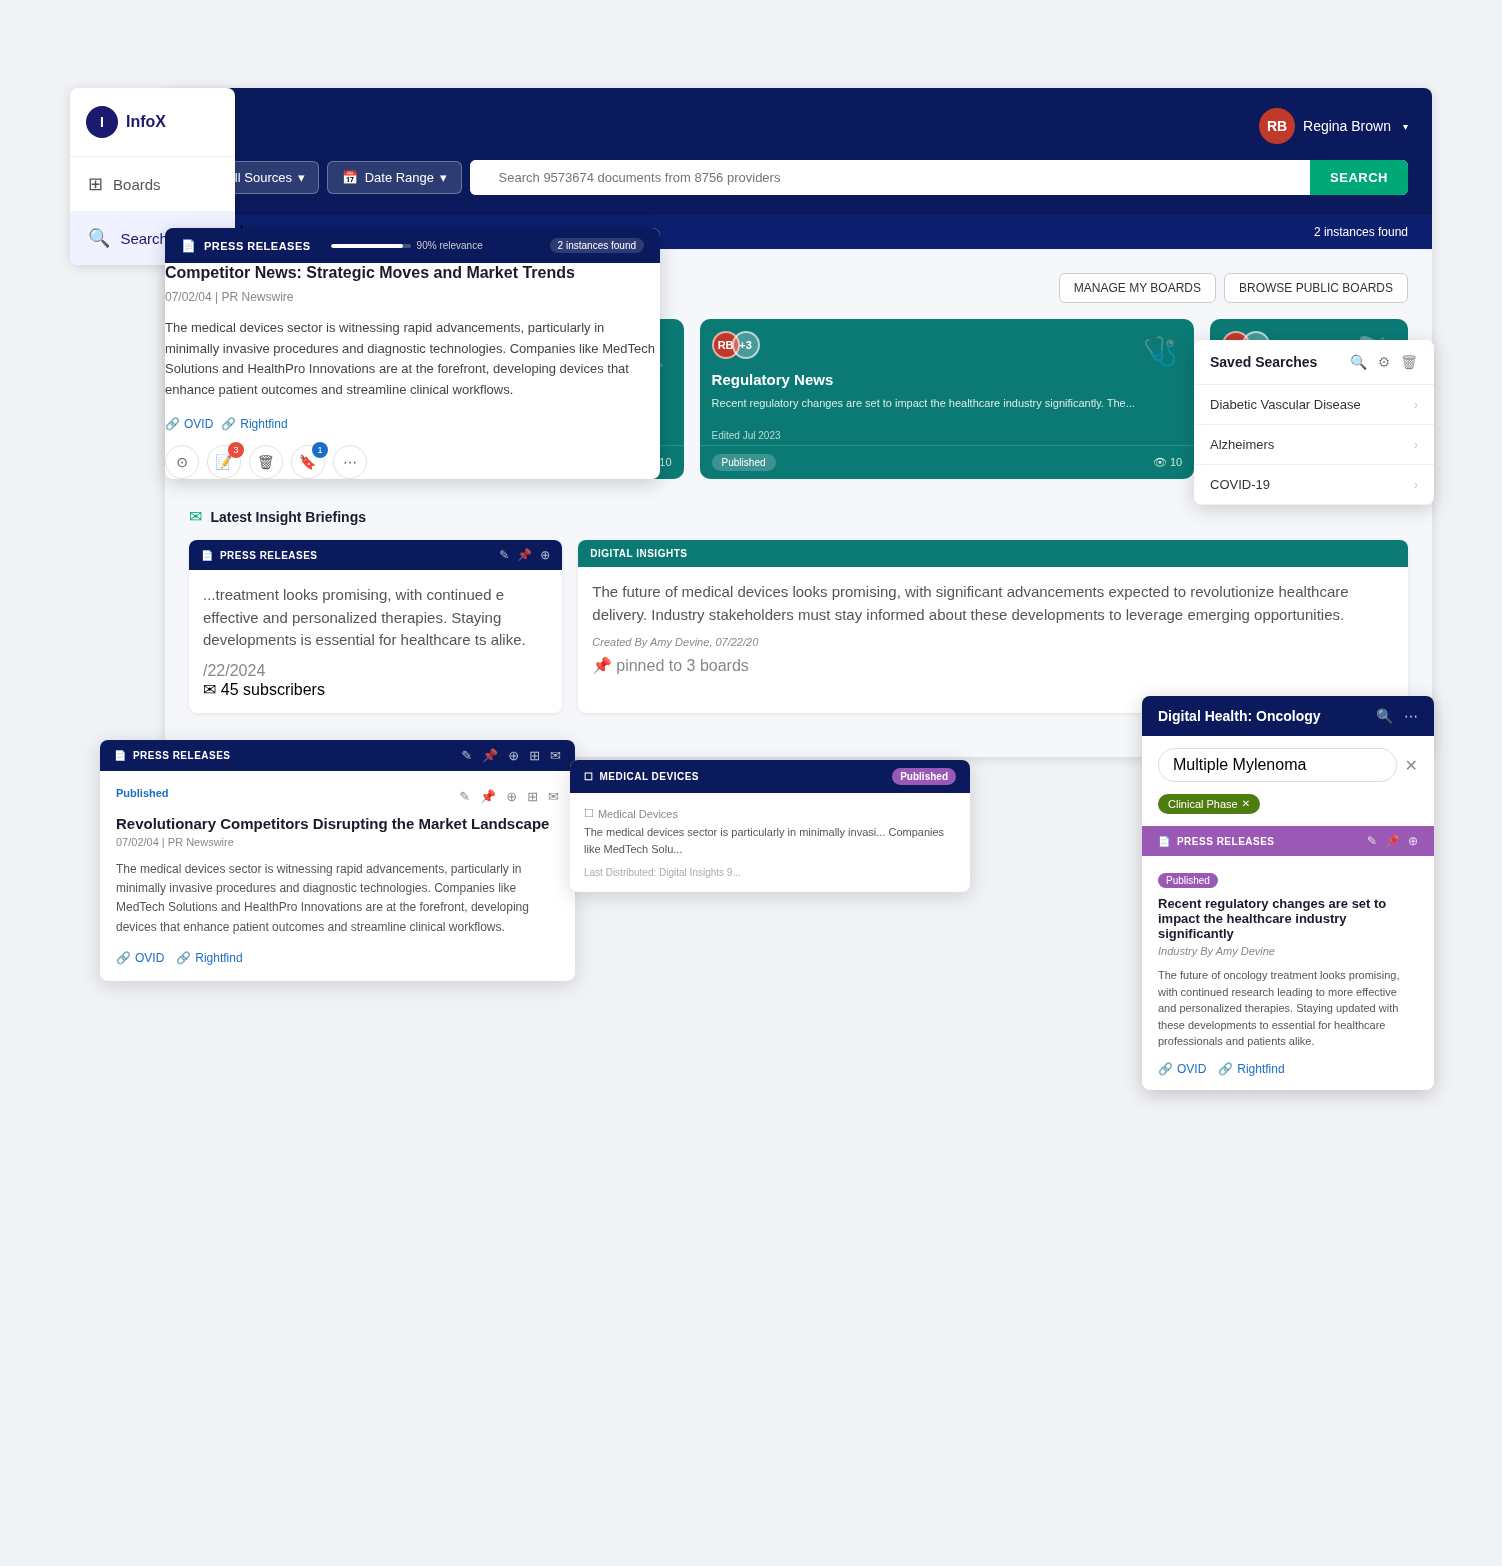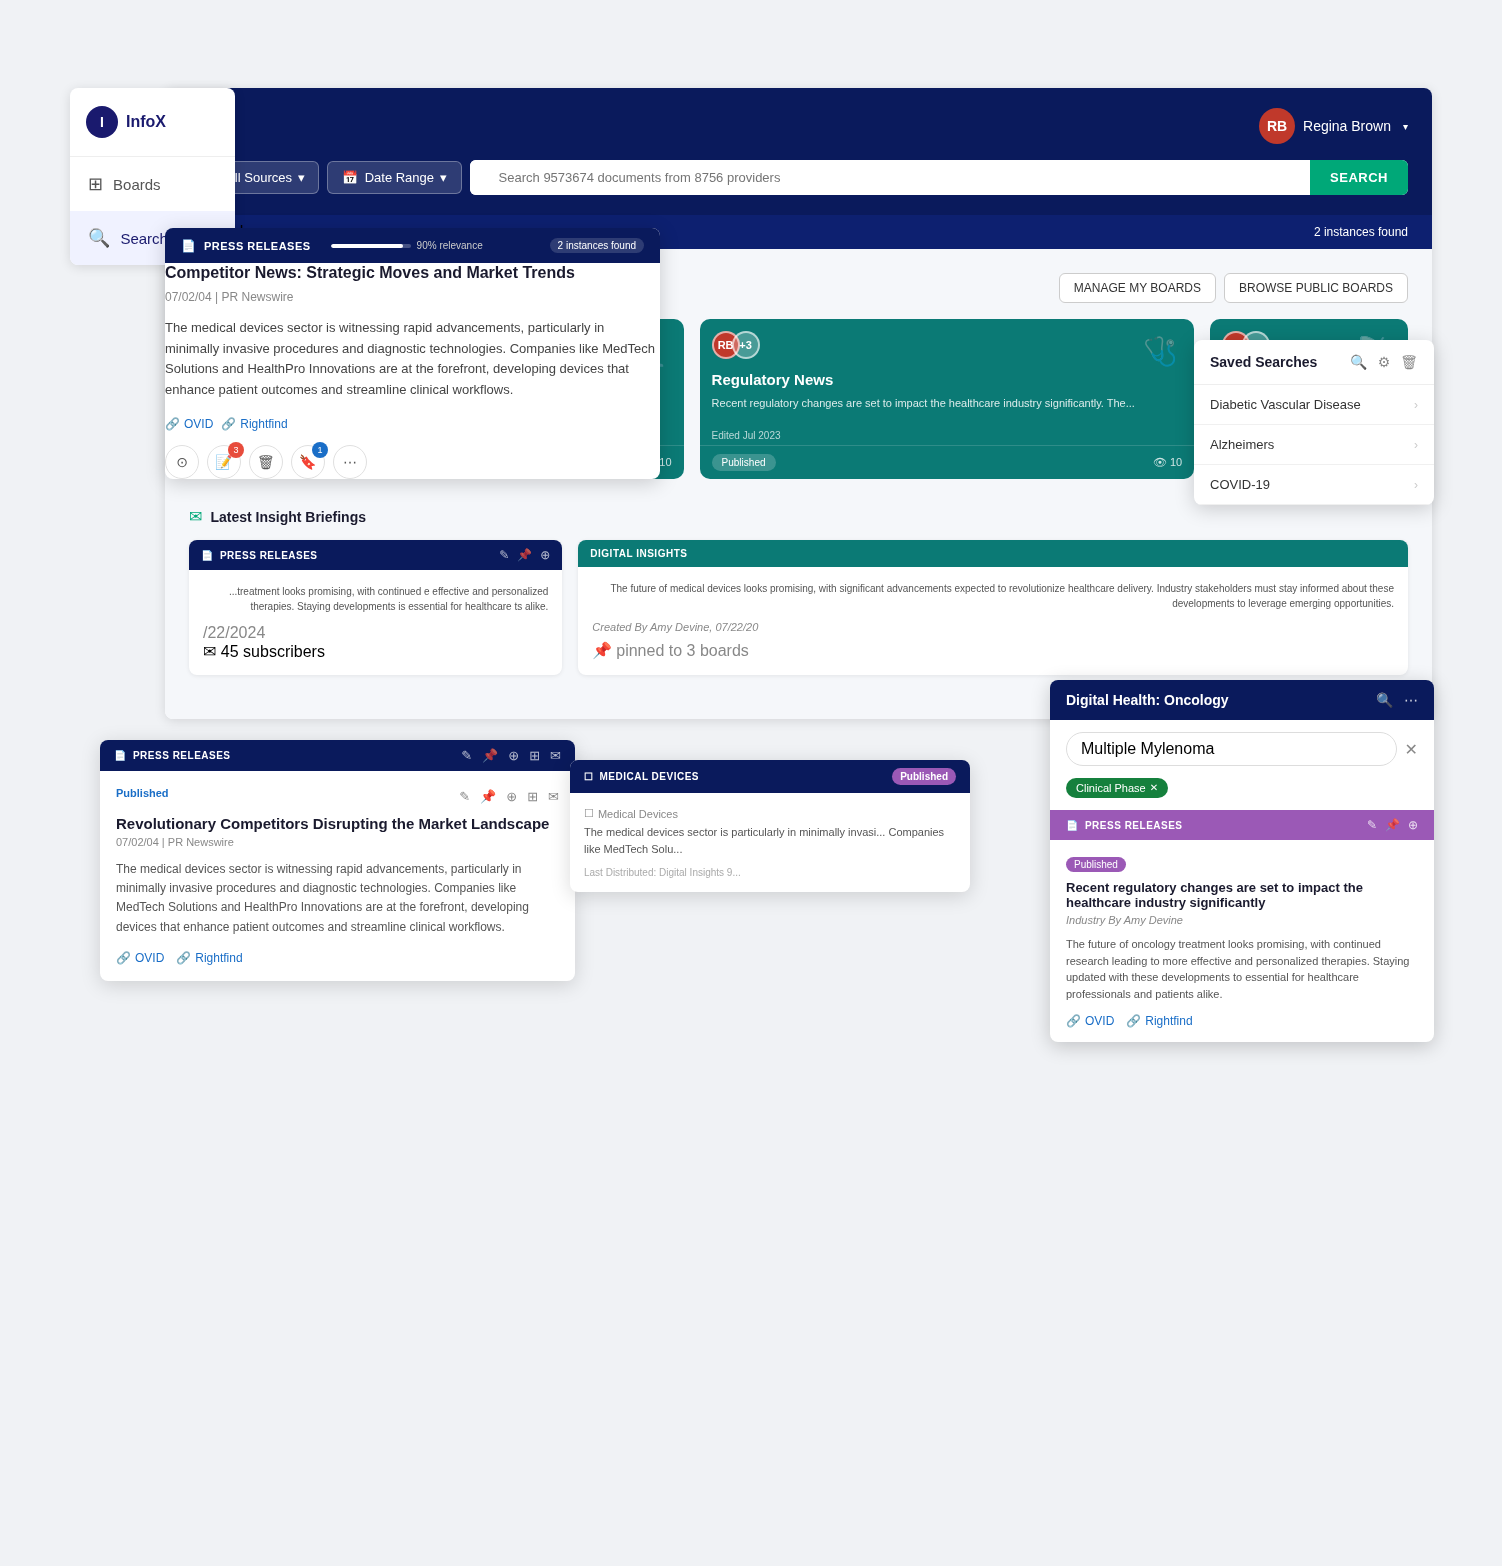--- a/index.html
+++ b/index.html
@@ -463,21 +463,21 @@
       text-transform: uppercase;
       letter-spacing: 0.5px;
       display: flex;
       align-items: center;
       gap: 6px;
     }
     .briefing-card-actions { display: flex; gap: 8px; }
     .bc-action { color: rgba(255,255,255,0.7); font-size: 12px; cursor: pointer; }
     .briefing-card-body { padding: 14px; }
     .bc-created { font-size: 11px; color: #888; margin-bottom: 8px; font-style: italic; }
-    .bc-excerpt { font-size: 10px; color: #555; line-height: 1.5; margin-bottom: 10px; text-align: right; }
+    .bc-excerpt { font-size: 15px; color: #555; line-height: 1.5; margin-bottom: 10px; }
     .bc-subscribers { display: flex; align-items: center; gap: 4px; }
     .bc-date { color: #888; }
     .bc-pinned { display: flex; align-items: center; gap: 4px; color: #888; }
 
     
     .article-card2 {
       position: absolute;
       left: 100px;
       top: 740px;
       width: 475px;
@@ -543,22 +543,22 @@
     }
     .pp-body { padding: 14px; }
     .pp-cat { font-size: 11px; color: #888; margin-bottom: 4px; display: flex; align-items: center; gap: 4px; }
     .pp-excerpt { font-size: 11px; color: #555; line-height: 1.5; margin-bottom: 10px; }
     .pp-meta { font-size: 10px; color: #aaa; }
 
     
     .dho-panel {
       position: absolute;
       right: 68px;
-      top: 680px;
-      width: 384px;
+      top: 696px;
+      width: 292px;
       background: #fff;
       border-radius: 8px;
       box-shadow: 0 4px 20px rgba(0,0,0,0.2);
       z-index: 40;
       overflow: hidden;
     }
     .dho-header {
       background: #0a1a5c;
       padding: 12px 16px;
       display: flex;
@@ -577,21 +577,21 @@
       flex: 1;
       border: 1px solid #ddd;
       border-radius: 20px;
       padding: 7px 14px;
       font-size: 16px;
       outline: none;
     }
     .dho-clear { color: #888; font-size: 16px; cursor: pointer; }
     .dho-tags { padding: 0 16px 12px; display: flex; gap: 8px; flex-wrap: wrap; }
     .dho-tag {
-      background: #15803d;
+      background: #4d7c0f;
       color: #fff;
       font-size: 11px;
       padding: 4px 10px;
       border-radius: 12px;
       display: flex;
       align-items: flex-start;
       gap: 4px;
       cursor: pointer;
     }
     .dho-tag-close { font-size: 10px; }

